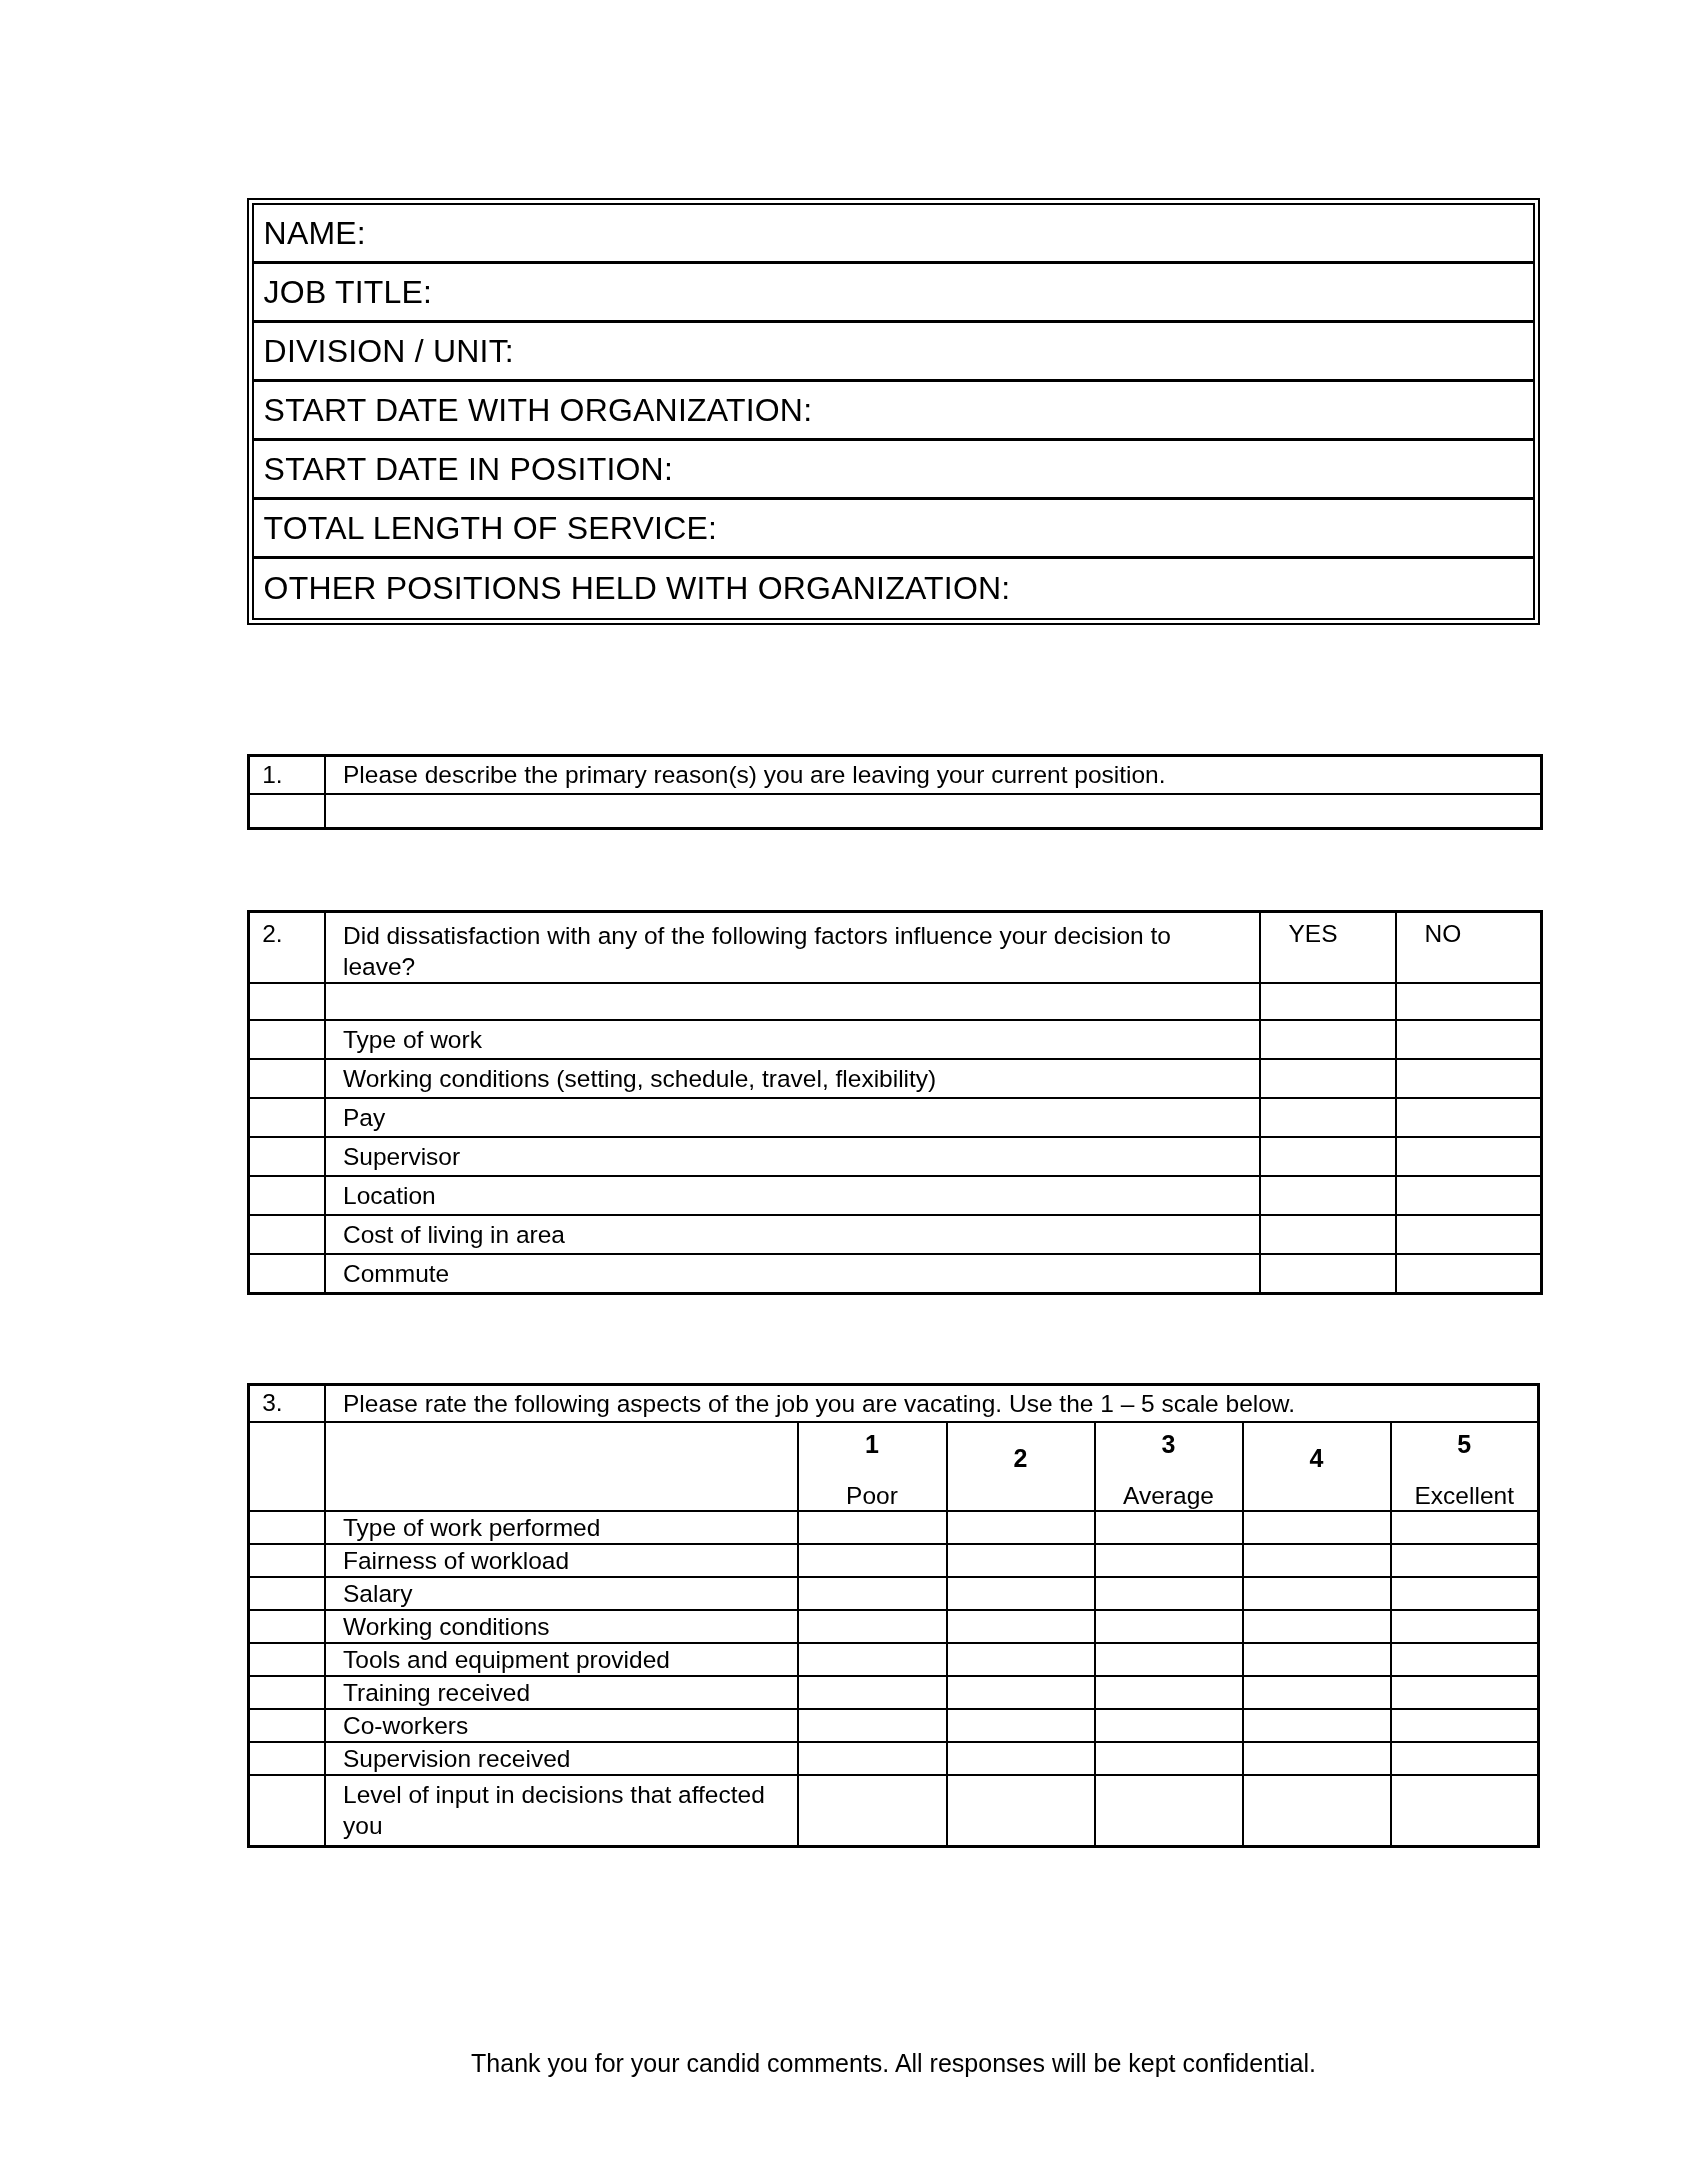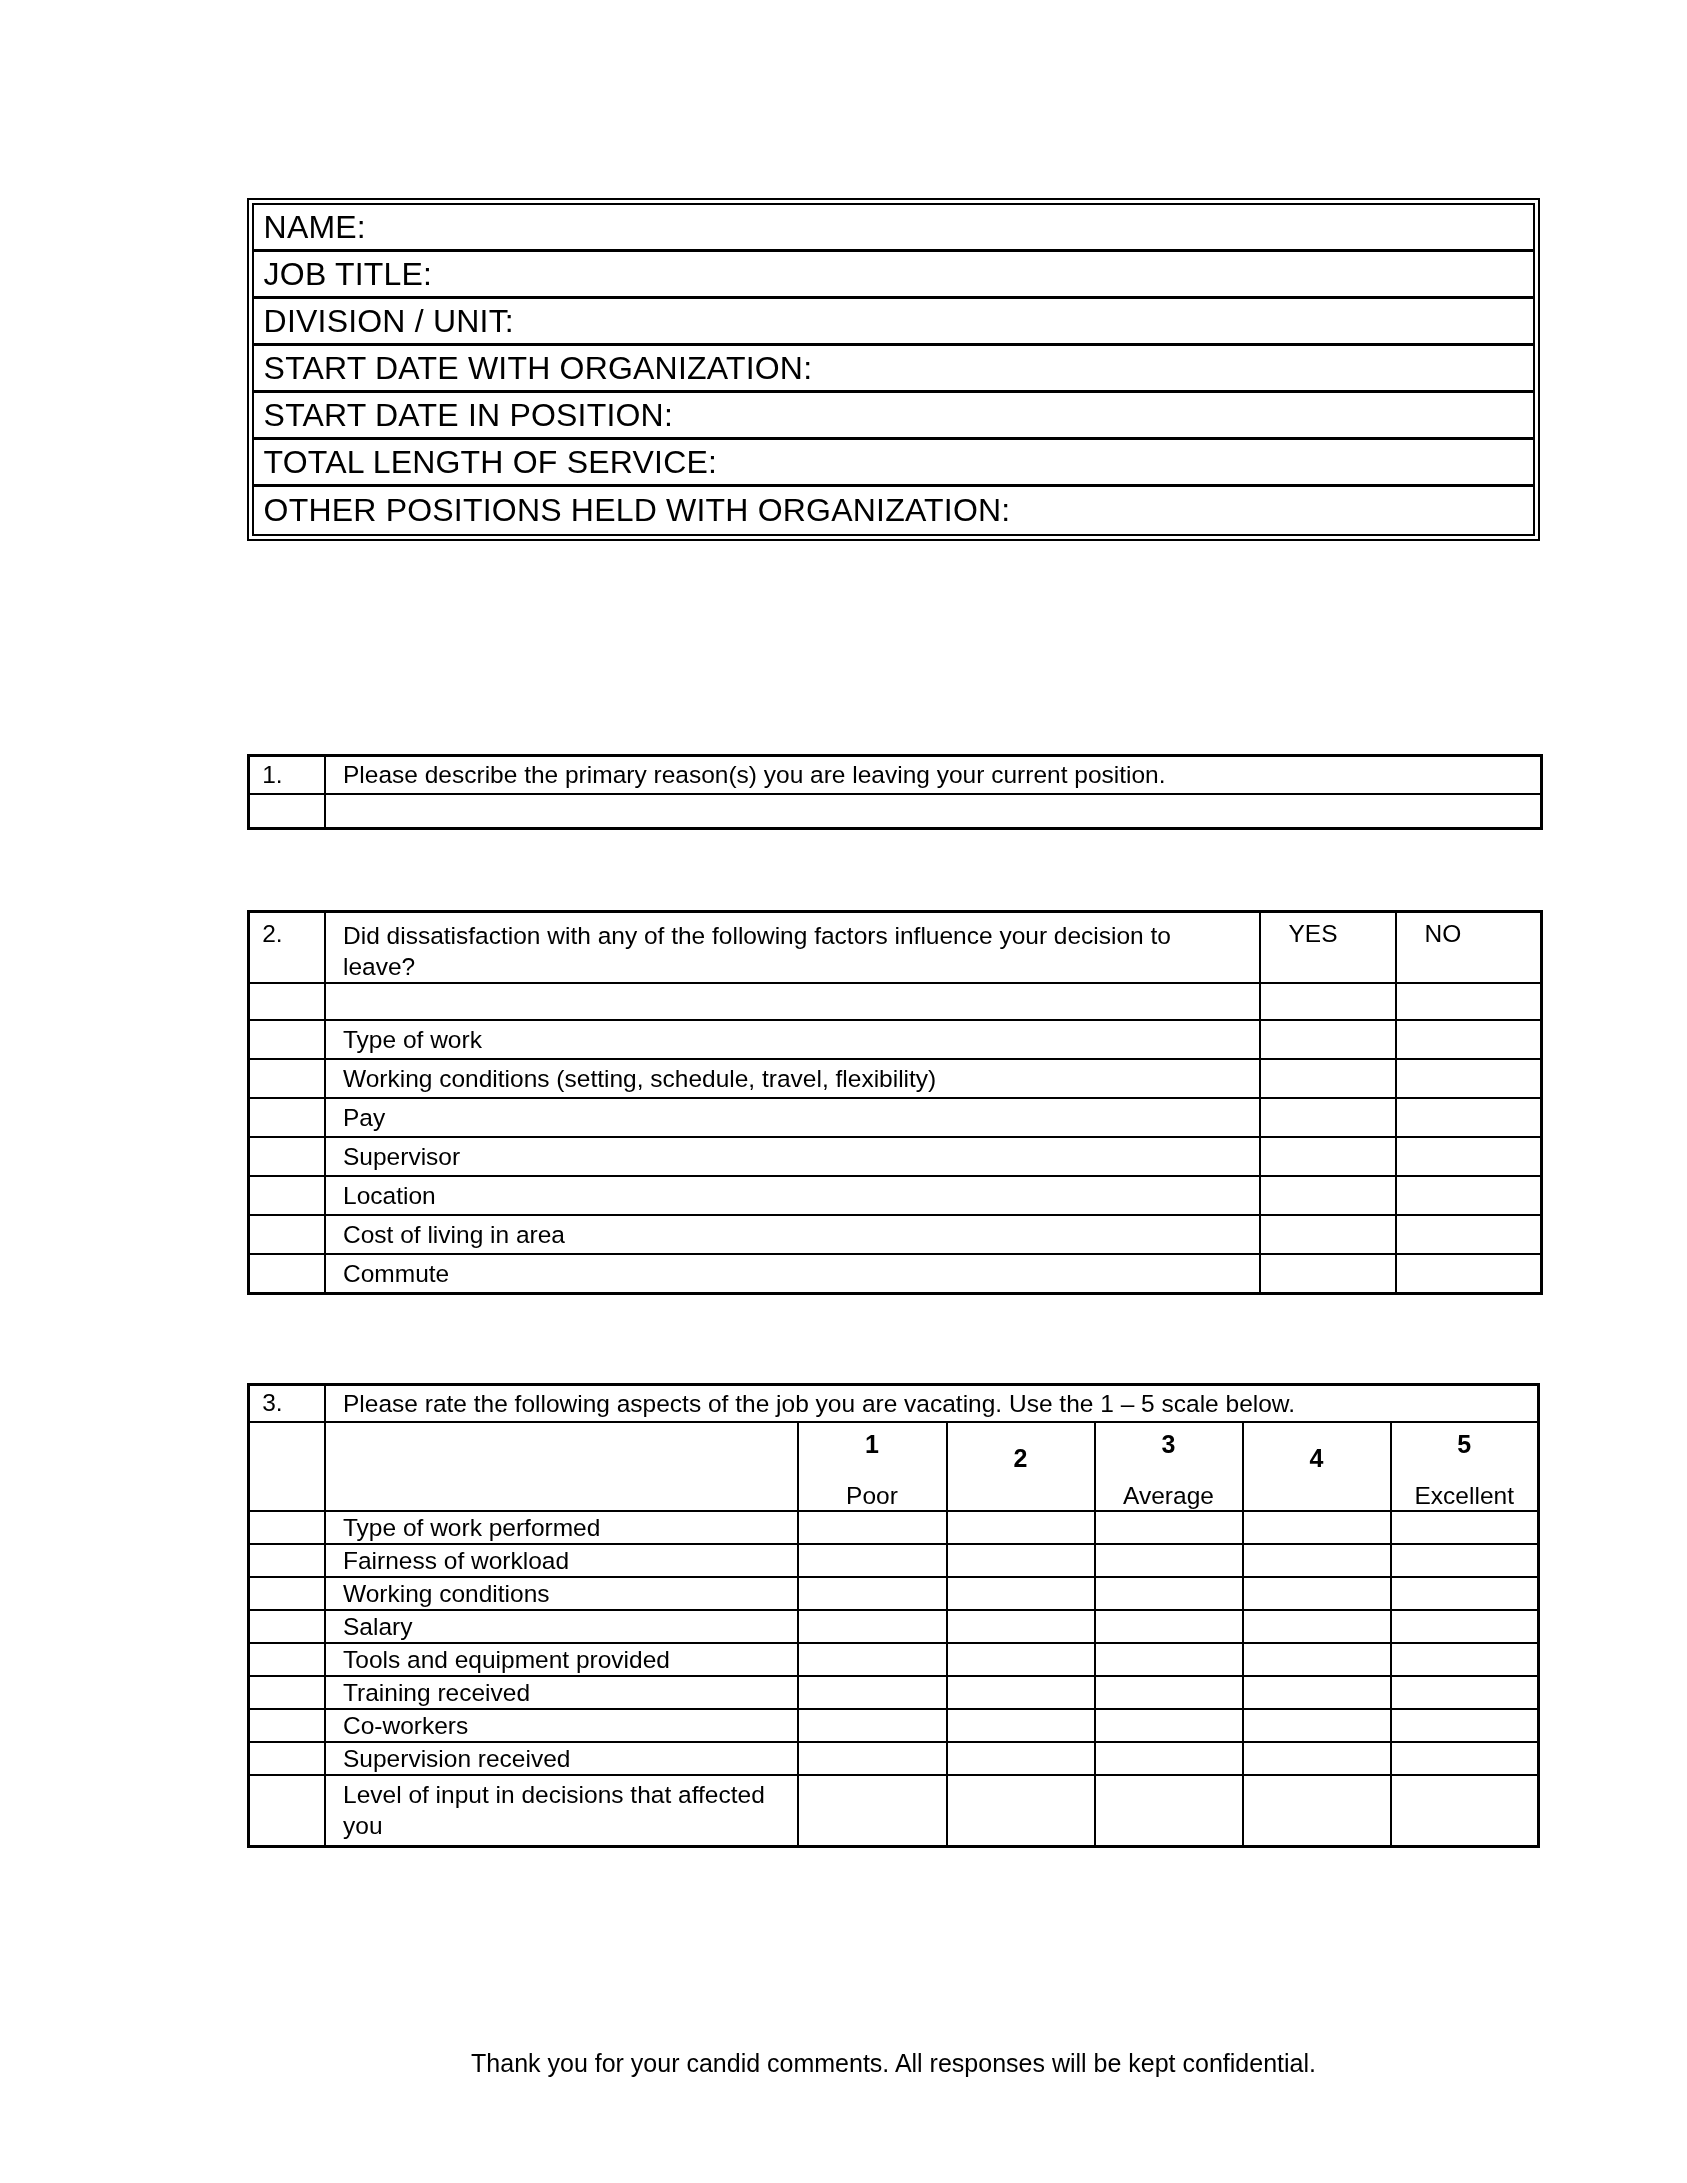--- a/index.html
+++ b/index.html
@@ -10,21 +10,21 @@
     font-family: "Liberation Sans", "DejaVu Sans", sans-serif;
   }
   .page { position: absolute; inset: 0; }
 
   
   .info-table {
     position: absolute; left: 247px; top: 198px; width: 1293px;
     border: 7.9px double #000; box-sizing: border-box; background: #fff;
   }
   .info-row {
-    box-sizing: border-box; height: 47px;
+    box-sizing: border-box; height: 59px;
     border-bottom: 3.5px solid #000;
     display: flex; align-items: center;
     padding-left: 9.6px; font-size: 32px; letter-spacing: 0.2px;
   }
   .info-row:last-child { border-bottom: 0; }
 
   
   .qtable {
     position: absolute; left: 247px; width: 1293px;
     border-collapse: collapse; table-layout: fixed;
@@ -225,30 +225,30 @@
       <td></td>
       <td class="label"><span>Fairness of workload</span></td>
       <td></td>
           <td></td>
           <td></td>
           <td></td>
           <td></td>
     </tr>
     <tr class="r-item">
       <td></td>
+      <td class="label"><span>Salary</span></td>
+      <td></td>
+          <td></td>
+          <td></td>
+          <td></td>
+          <td></td>
+    </tr>
+    <tr class="r-item">
+      <td></td>
       <td class="label"><span>Working conditions</span></td>
-      <td></td>
-          <td></td>
-          <td></td>
-          <td></td>
-          <td></td>
-    </tr>
-    <tr class="r-item">
-      <td></td>
-      <td class="label"><span>Salary</span></td>
       <td></td>
           <td></td>
           <td></td>
           <td></td>
           <td></td>
     </tr>
     <tr class="r-item">
       <td></td>
       <td class="label"><span>Tools and equipment provided</span></td>
       <td></td>

